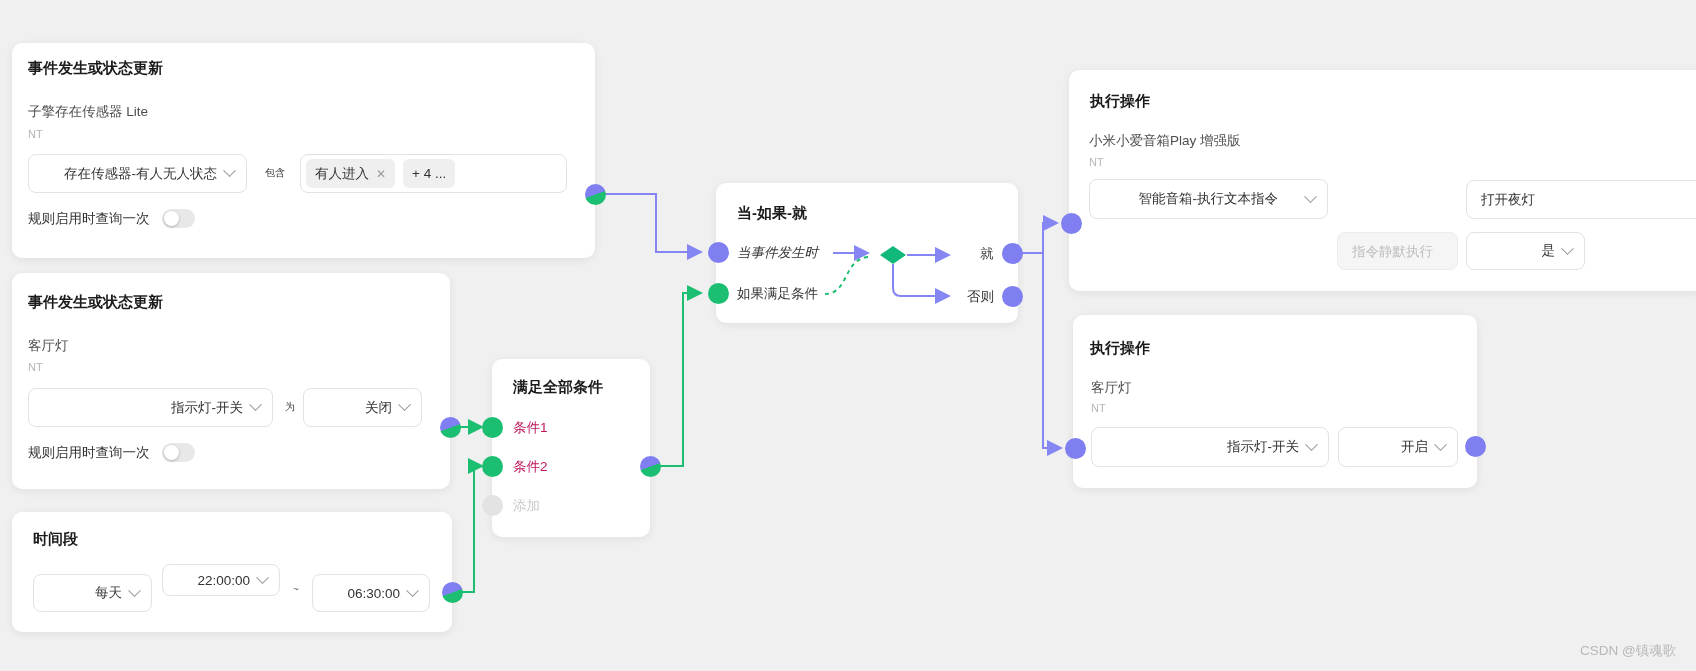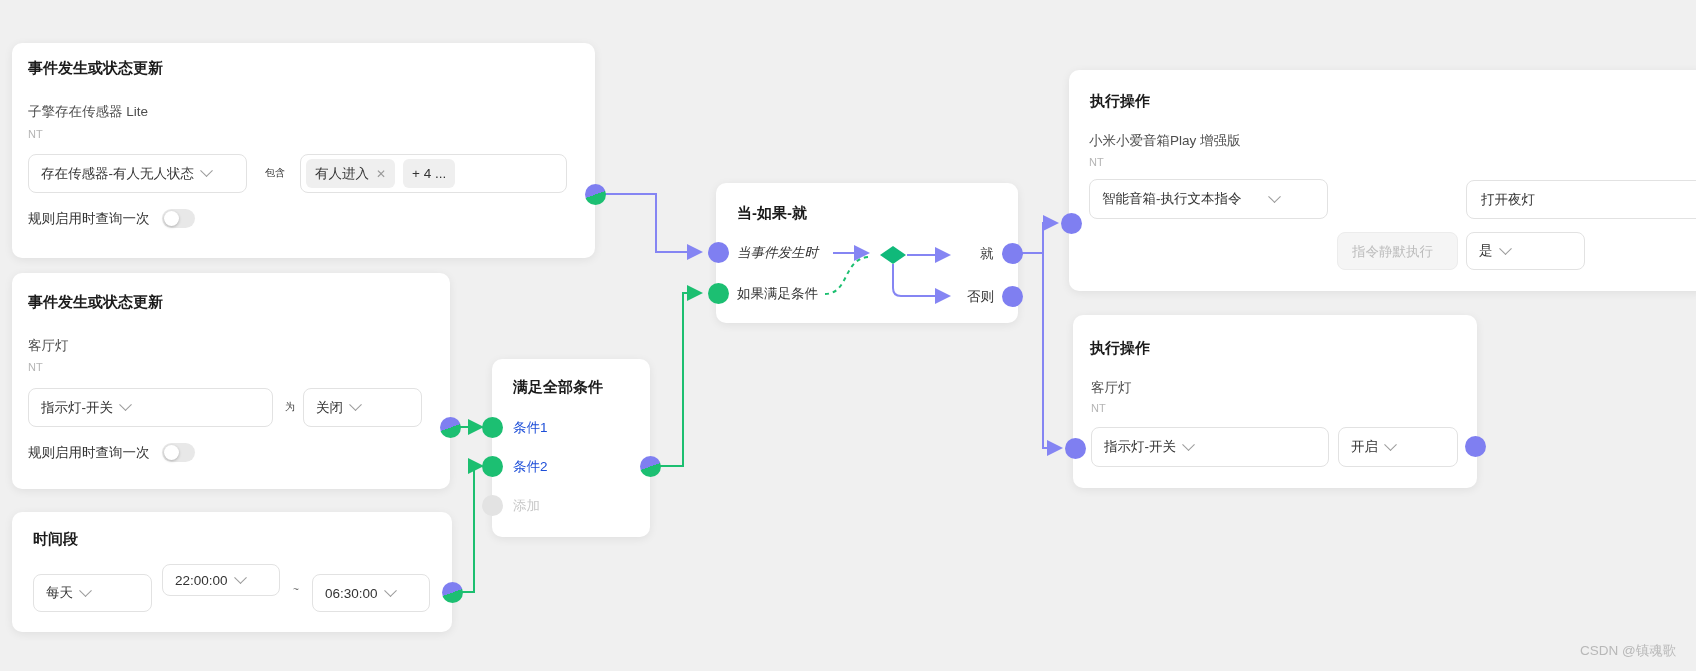--- a/index.html
+++ b/index.html
@@ -7,21 +7,21 @@
   #canvas{position:relative;width:1696px;height:671px;background:#f0f0f0;overflow:hidden;}
 
   .card{position:absolute;background:#ffffff;border-radius:10px;box-shadow:0 2px 10px rgba(0,0,0,.07);}
   .card-title{position:absolute;font-size:15px;font-weight:700;color:#1b1b1b;white-space:nowrap;}
   .device{position:absolute;font-size:13.5px;color:#4d4d4d;white-space:nowrap;}
   .nt{position:absolute;font-size:11px;color:#b5b5b5;white-space:nowrap;}
   .row-label{position:absolute;font-size:10px;color:#333;white-space:nowrap;}
 
   .select,.field{position:absolute;box-sizing:border-box;background:#fff;border:1px solid #e2e2e2;
     border-radius:8px;display:flex;align-items:center;padding:0 12px;font-size:13.5px;color:#333;}
-  .select{justify-content:flex-start;cursor:pointer;}
+  .select{justify-content:flex-end;cursor:pointer;}
   .chev{width:8px;height:8px;border-right:1.7px solid #9c9c9c;border-bottom:1.7px solid #9c9c9c;
     transform:rotate(45deg) translate(-2px,-2px);flex:0 0 auto;margin-left:8px;}
   .ghost{background:#f5f5f5;border:1px solid #ececec;}
   .ghost input{border:0;background:transparent;width:100%;font-size:13.5px;outline:none;}
   .field input{border:0;background:transparent;width:100%;font-size:13.5px;color:#333;outline:none;}
   input::placeholder{color:#bdbdbd;}
 
   .tagfield{position:absolute;box-sizing:border-box;background:#fff;border:1px solid #e2e2e2;border-radius:8px;
     display:flex;align-items:center;gap:8px;padding:0 5px;}
   .chip{display:flex;align-items:center;gap:7px;background:#efefef;border-radius:6px;height:29px;
@@ -32,21 +32,21 @@
   .switch{position:relative;width:33px;height:19px;background:#e8e8e8;border-radius:10px;cursor:pointer;flex:0 0 auto;}
   .switch .knob{position:absolute;left:2px;top:2px;width:15px;height:15px;border-radius:50%;background:#fff;
     box-shadow:0 1px 3px rgba(0,0,0,.25);}
 
   .port{position:absolute;width:21px;height:21px;border-radius:50%;margin:-10.5px 0 0 -10.5px;z-index:5;}
   .port-purple{background:#7f7ff1;}
   .port-green{background:#1cbf72;}
   .port-gray{background:#e3e3e3;}
   .port-split{background:linear-gradient(160deg,#7f7ff1 50%,#1cbf72 50%);}
 
-  .cond-item{position:absolute;font-size:13.5px;color:#1d4ed8;white-space:nowrap;}
+  .cond-item{position:absolute;font-size:13.5px;color:#be185d;white-space:nowrap;}
   .cond-add{color:#c8c8c8;cursor:pointer;}
   .flow-label{position:absolute;font-size:13.5px;color:#333;white-space:nowrap;}
 
   #edges{position:absolute;left:0;top:0;z-index:4;pointer-events:none;}
   .watermark{position:absolute;left:1580px;top:642px;font-size:13.5px;color:#b8b8b8;white-space:nowrap;}
 </style>
 </head>
 <body>
 
 <div id="canvas">

